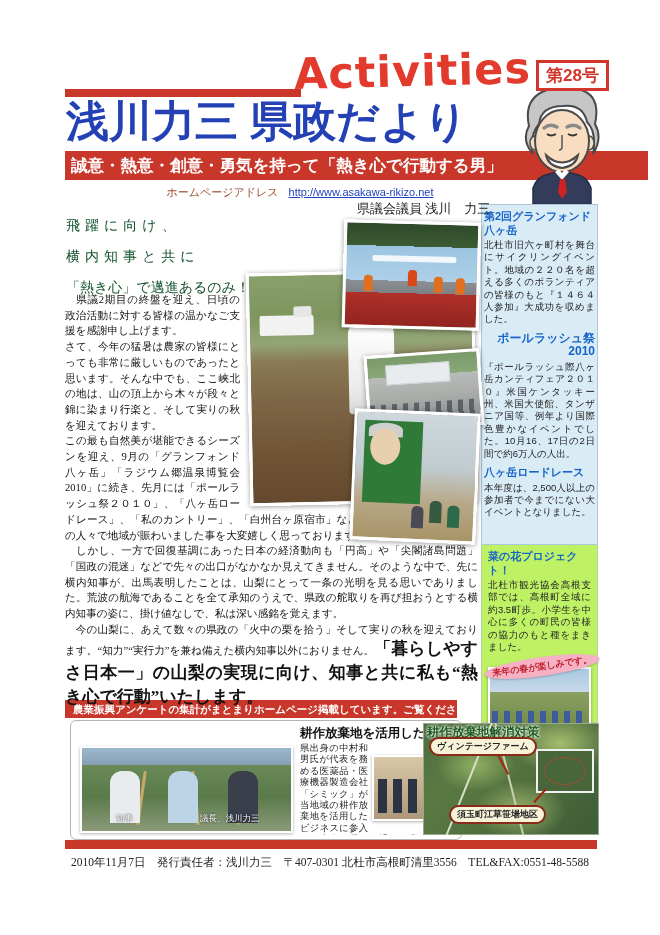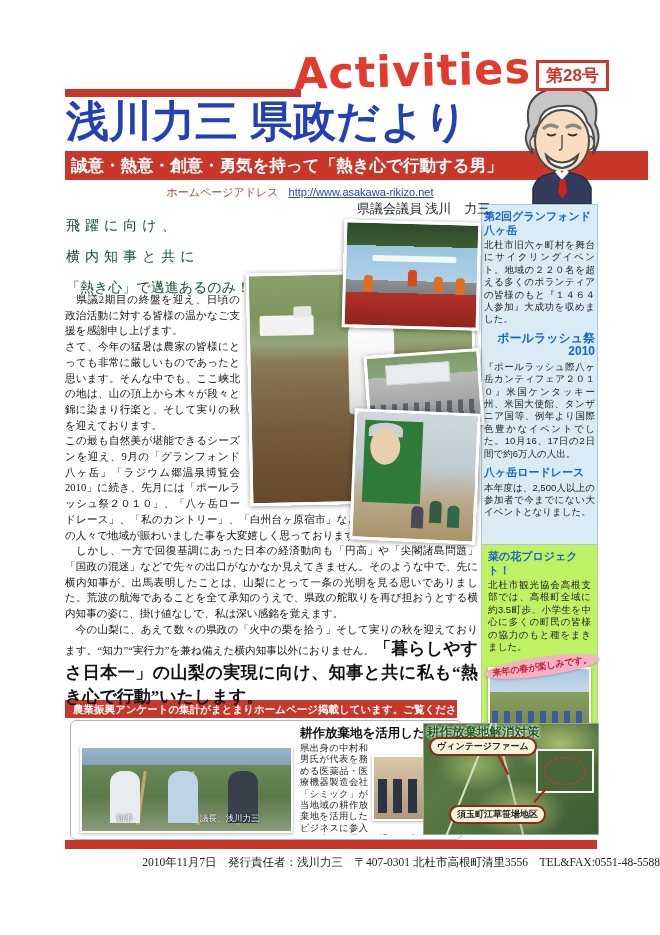--- a/index.html
+++ b/index.html
@@ -111,21 +111,21 @@
              text-shadow:0 0 3px #fff,0 0 3px #fff;}
   .map-oval{position:absolute;background:#f7f3d8;border:2px solid #8a2a1a;border-radius:12px;
             font-size:9px;font-weight:bold;color:#222;padding:1px 6px;white-space:nowrap;}
   .map-arrow{position:absolute;width:2px;background:#a42315;transform-origin:top center;}
   .map-inset{position:absolute;right:5px;top:26px;width:58px;height:44px;border:2px solid #f0f0f0;
              background:#48663a;box-sizing:border-box;}
   .map-inset-bound{position:absolute;left:6px;top:6px;right:6px;bottom:6px;border:1px dashed #d04030;border-radius:50%;}
 
   
   .footer-bar{position:absolute;left:65px;top:840px;width:532px;height:9px;background:#c8372a;}
-  .footer-text{position:absolute;left:0;top:855px;width:660px;text-align:right;
+  .footer-text{position:absolute;left:0;top:855px;width:660px;text-align:center;
                font-family:"Liberation Serif","DejaVu Serif",serif;font-size:11.5px;color:#222;}
 </style>
 </head>
 <body>
 
 <div class="page">
 
   <div class="red-rule"></div>
   <div class="activities">Activities</div>
   <div class="issue-badge">第28号</div>

